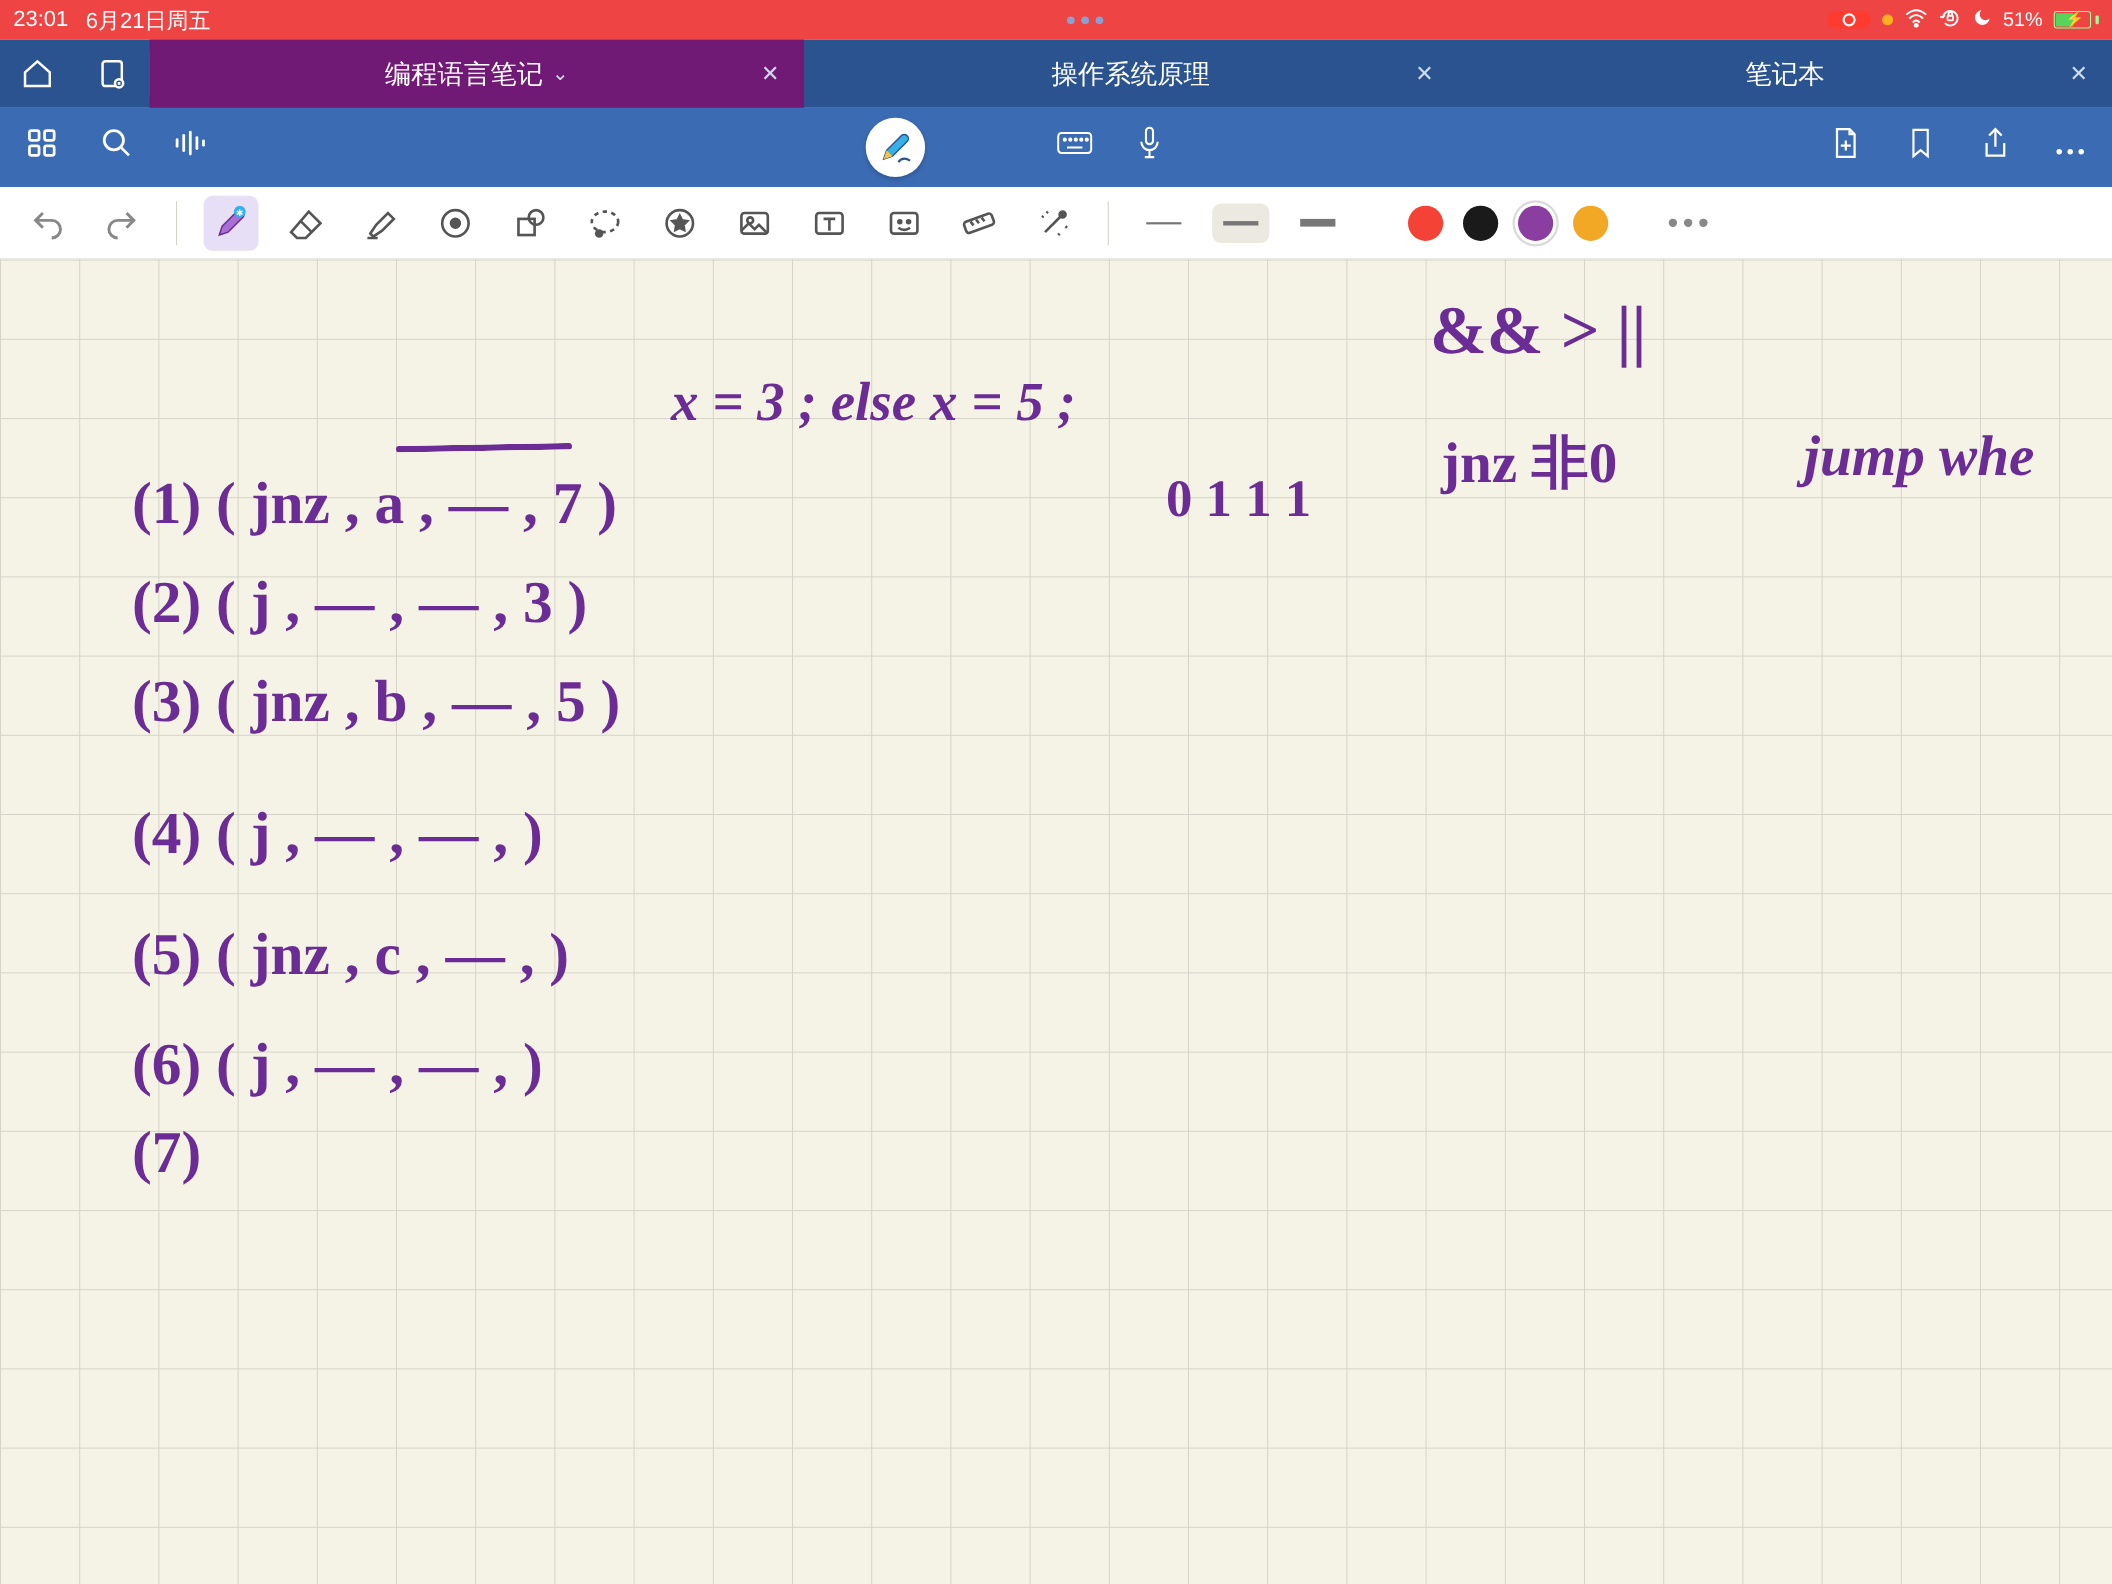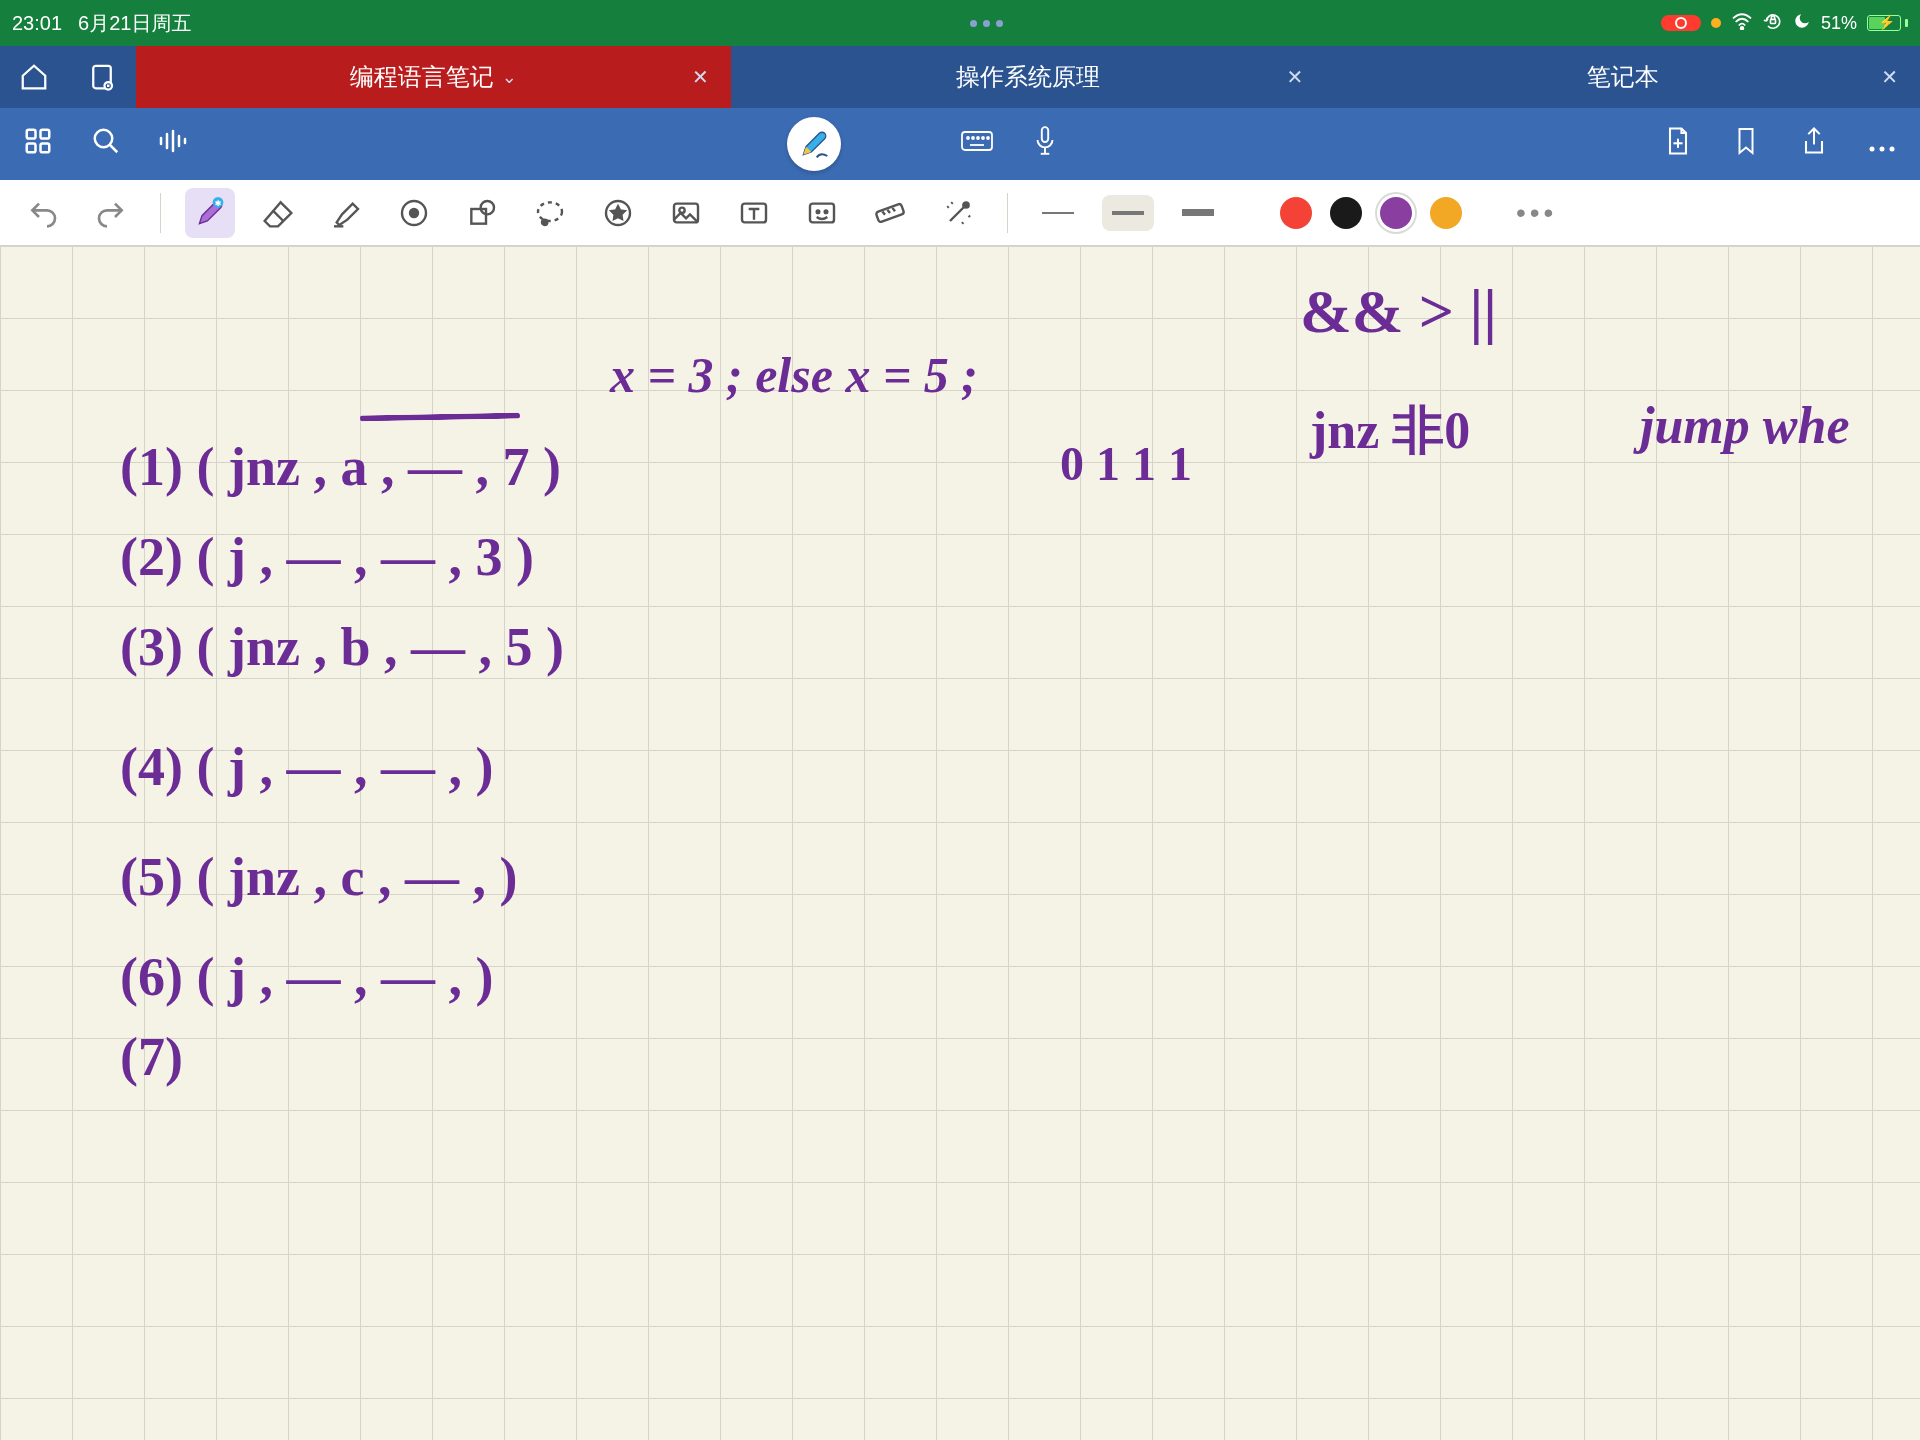--- a/index.html
+++ b/index.html
@@ -1,39 +1,39 @@
 <!DOCTYPE html>
 <html><head>
 <meta charset="utf-8">
 <style>
   * { box-sizing: border-box; margin: 0; padding: 0; }
   body { width: 1920px; height: 1440px; font-family: -apple-system, "PingFang SC", sans-serif; overflow: hidden; background: #f5f3e6; }
   
   
-  .status-bar { height: 46px; background: #15803d; color: #fff; display: flex; align-items: center; padding: 0 12px; font-size: 20px; }
+  .status-bar { height: 36px; background: #ef4444; color: #fff; display: flex; align-items: center; padding: 0 12px; font-size: 20px; }
   .status-left { display: flex; align-items: center; gap: 16px; }
   .status-center { flex: 1; display: flex; justify-content: center; gap: 6px; padding-left: 120px; }
   .status-center .dot { width: 7px; height: 7px; border-radius: 50%; background: #8aa0d0; }
   .status-right { display: flex; align-items: center; gap: 10px; font-size: 18px; }
   .rec-pill { background: #ff3b30; border-radius: 14px; padding: 2px 14px; display: flex; align-items: center; }
   .rec-dot { width: 12px; height: 12px; border-radius: 50%; border: 2px solid #fff; }
   .status-icon { font-size: 18px; }
   .wifi-dot { width: 10px; height: 10px; border-radius: 50%; background: #ffb020; }
   .battery { display:flex; align-items:center; gap:4px; }
   .battery-body { width: 34px; height: 16px; border: 1.5px solid #9f9; border-radius: 3px; position: relative; }
   .battery-fill { position:absolute; left:1px; top:1px; bottom:1px; width:50%; background:#5ad35a; border-radius:1px; }
   .battery-tip { width:3px; height:8px; background:#9f9; border-radius:1px; }
 
   
   .tab-bar { height: 62px; background: #2a5390; display: flex; align-items: stretch; color: #fff; font-size: 24px; }
   .tab-home { width: 68px; display:flex; align-items:center; justify-content:center; }
   .tab-docs { width: 68px; display:flex; align-items:center; justify-content:center; position:relative; }
   .tab-docs::after { content:''; position:absolute; right:-1px; top:10px; bottom:10px; width:1px; background:rgba(255,255,255,0.2);}
   .tab { flex: 1; display: flex; align-items: center; justify-content: center; position: relative; cursor: pointer; }
-  .tab.active { background: #b91c1c; }
+  .tab.active { background: #701a75; }
   .tab-close { position: absolute; right: 22px; color: #cfdcf0; font-size: 20px; }
   .tab-chevron { font-size:18px; margin-left:8px; color:#cfdcf0; }
 
   
   .sec-bar { height: 72px; background: #3b6bb3; display: flex; align-items: center; padding: 0 18px; gap: 28px; }
   .sec-icon { color: #fff; font-size: 30px; cursor: pointer; width:40px; text-align:center; }
   .sec-spacer { flex: 1; }
   .pen-circle { width: 54px; height: 54px; border-radius: 50%; background: #fff; display: flex; align-items: center; justify-content: center; box-shadow: 0 2px 4px rgba(0,0,0,0.2); }
   .pen-circle svg { width:32px; height:32px; }
 

